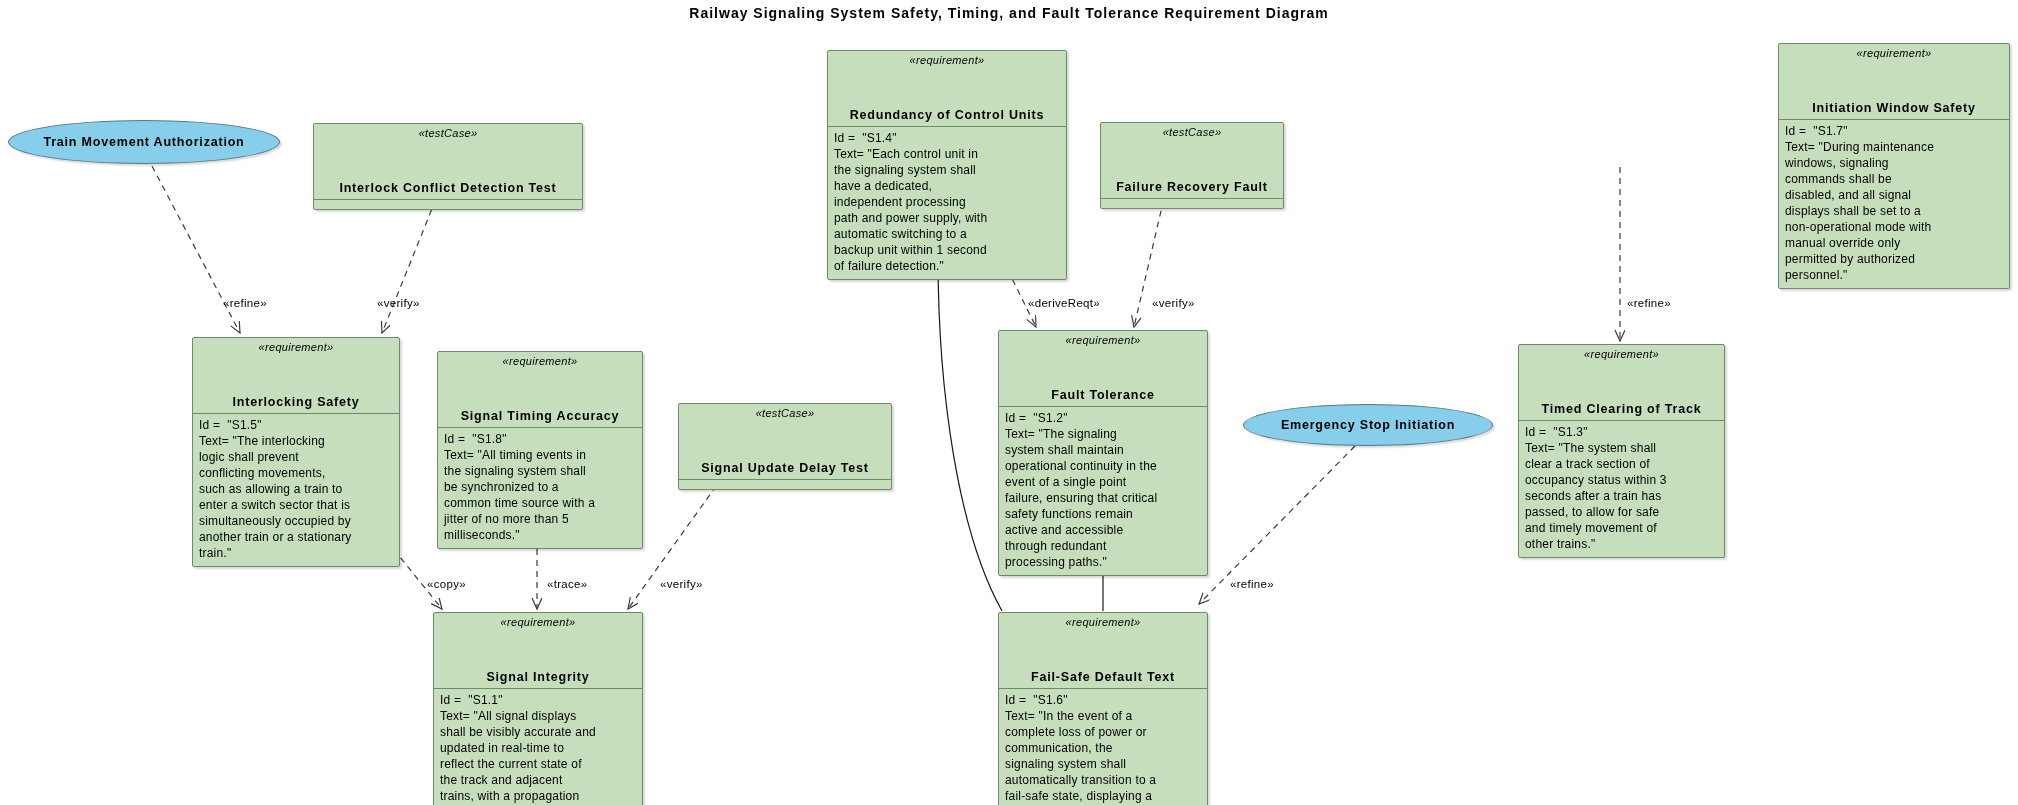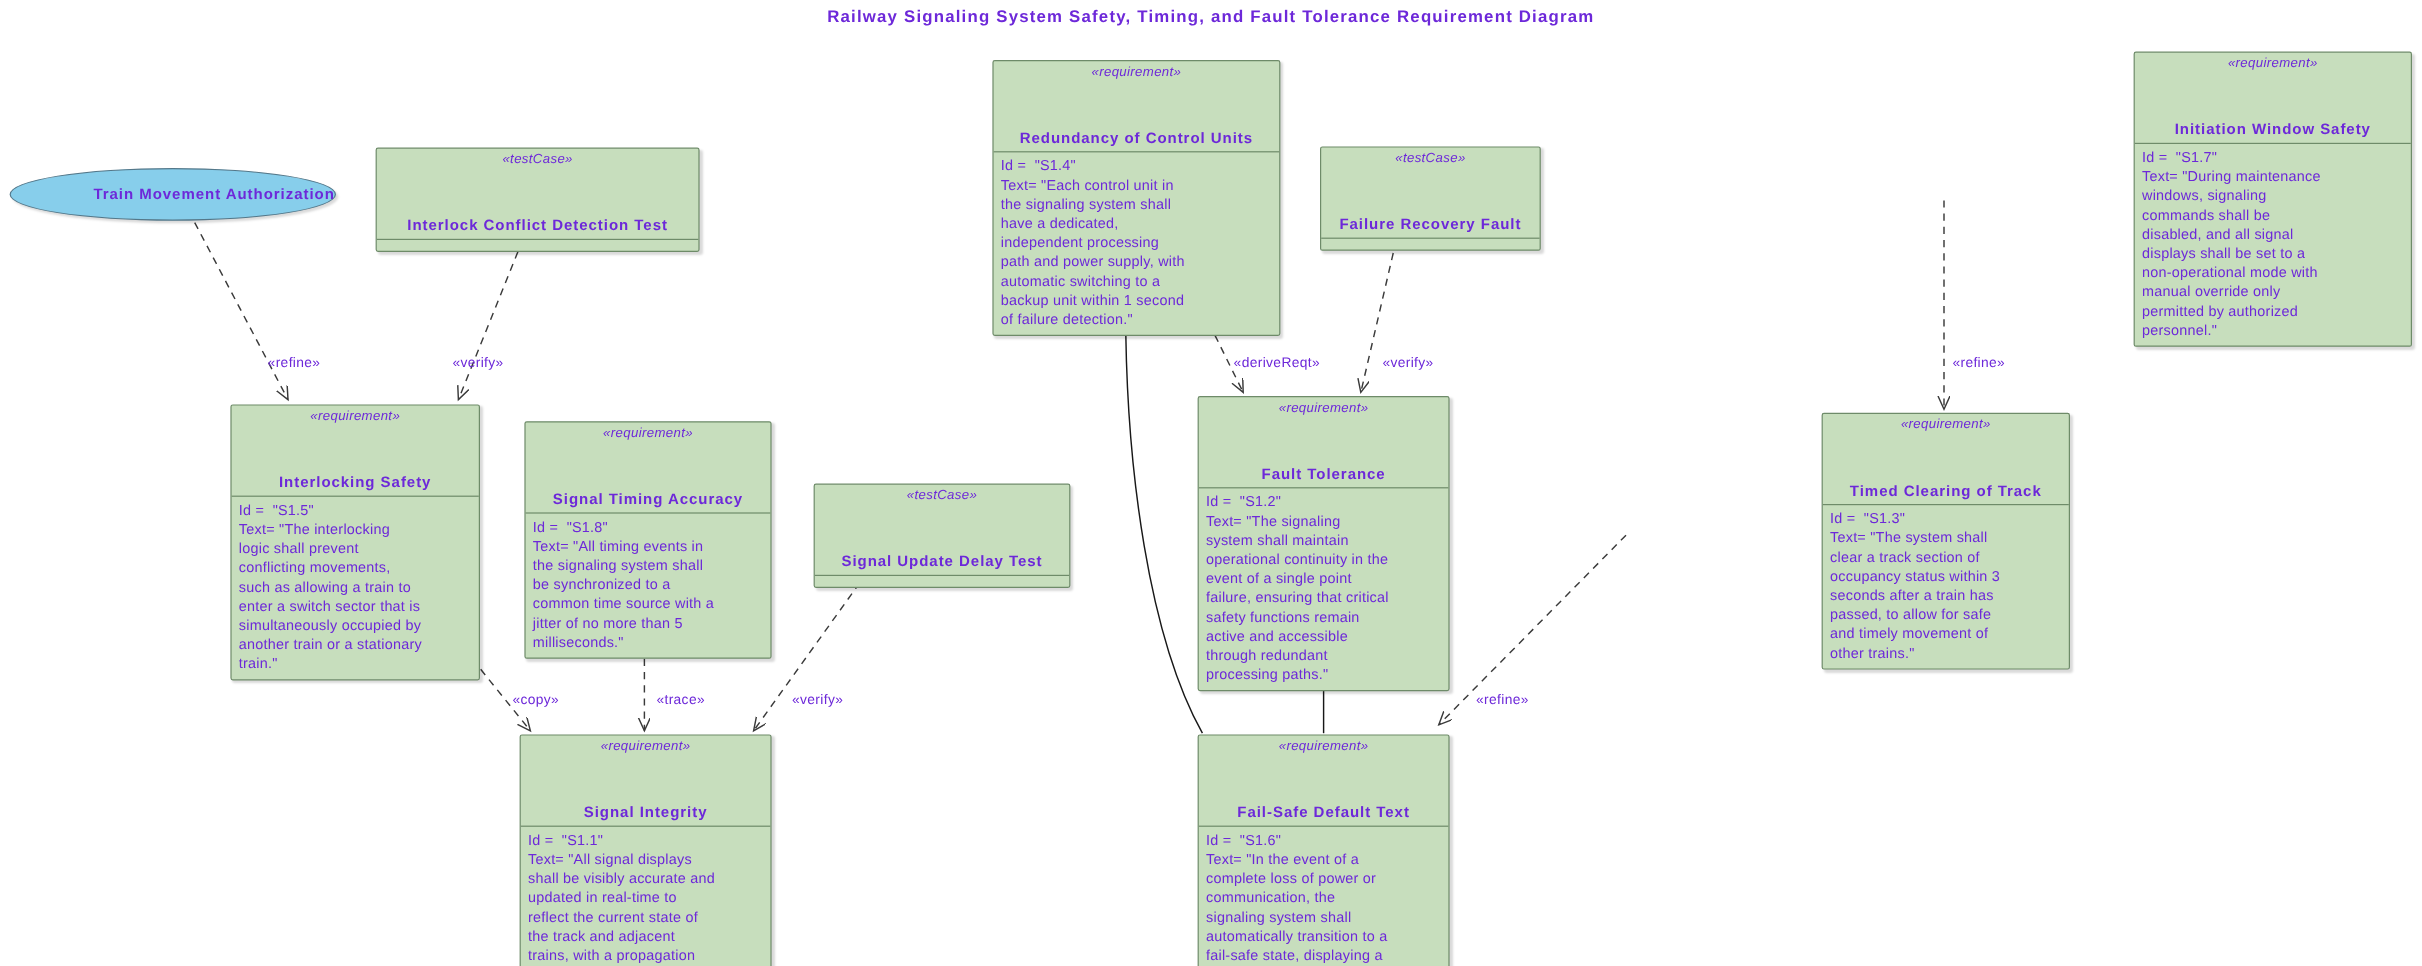--- a/index.html
+++ b/index.html
@@ -1,17 +1,17 @@
 <!DOCTYPE html>
 <html><head>
 <meta charset="utf-8">
 <style>
   html,body { margin:0; padding:0; background:#ffffff; }
   .canvas { position:relative; width:2018px; height:805px; background:#ffffff;
-            font-family:"Liberation Sans", sans-serif; color:#6d28d9; overflow:hidden; }
+            font-family:"Liberation Sans", sans-serif; color:#000000; overflow:hidden; }
   .title { position:absolute; top:5px; left:0; width:100%; text-align:center;
            font-weight:bold; font-size:14px; letter-spacing:1px; }
   svg.edges { position:absolute; left:0; top:0; }
   .dash  { stroke:#3a3a3a; stroke-width:1.2; fill:none; stroke-dasharray:6 5; }
   .solid { stroke:#181818; stroke-width:1.2; fill:none; }
   .cplus { stroke:#181818; stroke-width:1.2; fill:#ffffff; }
 
   .req { position:absolute; background:#c7debd; border:1px solid #6e8b69; border-radius:2px;
          box-shadow:2px 2px 2px rgba(0,0,0,0.15); box-sizing:border-box; }
   .req-hdr { padding:3px 4px 2px; text-align:center; border-bottom:1px solid #6e8b69; }
@@ -54,22 +54,25 @@
 
     <path class="solid" d="M938,256 C938,392 958,532 1002,611"></path>
     <circle class="cplus" cx="938" cy="247" r="9"></circle>
     <path class="solid" d="M929,247 L947,247 M938,238 L938,256"></path>
 
     <path class="solid" d="M1103,552 L1103,611"></path>
     <circle class="cplus" cx="1103" cy="543" r="9"></circle>
     <path class="solid" d="M1094,543 L1112,543 M1103,534 L1103,552"></path>
   </svg>
 
-  <div class="actor" style="left:8px; top:140px; width:272px; height:44px;justify-content:flex-end;">
+  <div class="actor" style="left:8px; top:120px; width:272px; height:44px;">
     <span class="actor-label">Train Movement Authorization</span>
+  </div>
+  <div class="actor" style="left:1243px; top:404px; width:250px; height:42px;">
+    <span class="actor-label">Emergency Stop Initiation</span>
   </div>
 
   <div class="req" style="left:313px; top:123px; width:270px;">
     <div class="req-hdr">
       <div class="stereo">«testCase»</div>
       <div class="req-name">Interlock Conflict Detection Test</div>
     </div>
     <div class="tc-body"></div>
   </div>
   <div class="req" style="left:1100px; top:122px; width:184px;">

